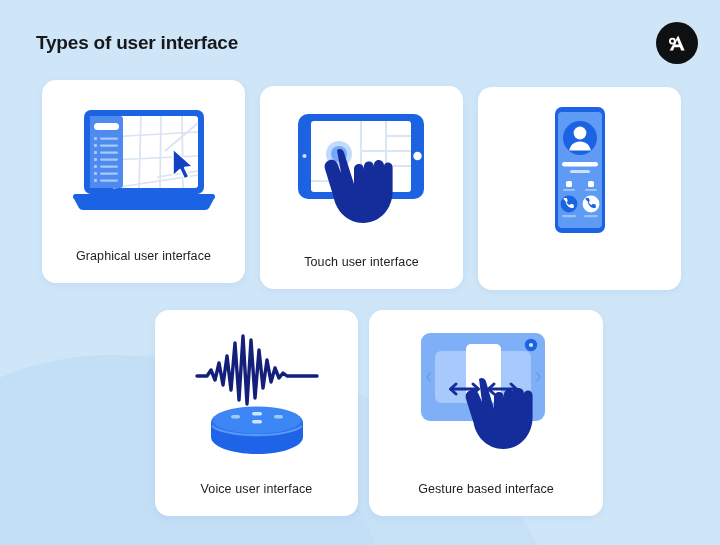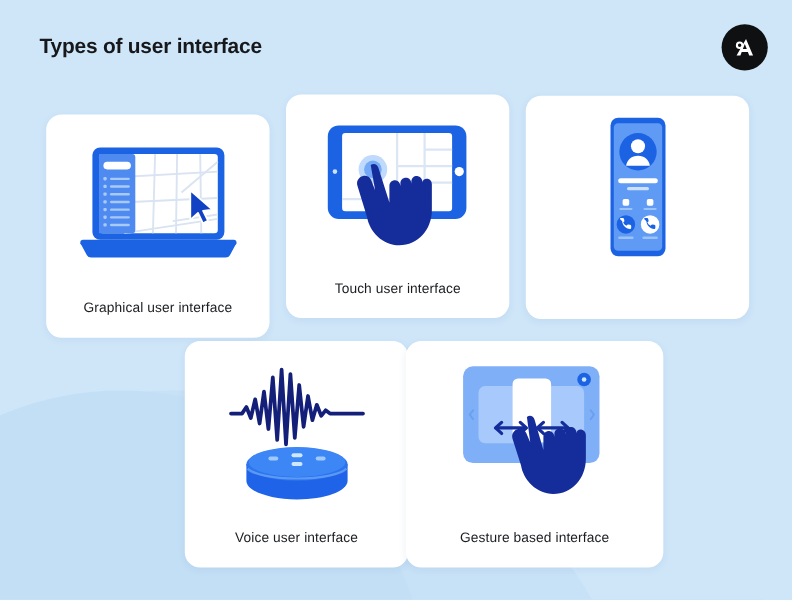--- a/index.html
+++ b/index.html
@@ -89,25 +89,25 @@
     left: 0;
     right: 0;
     bottom: 20px;
     text-align: center;
     font-size: 12.5px;
     color: #1b1d21;
     letter-spacing: 0.1px;
   }
 
   
-  #card-gui    { left: 42px;  top: 104px;  width: 203px; height: 203px; }
+  #card-gui    { left: 42px;  top: 80px;  width: 203px; height: 203px; }
   #card-touch  { left: 260px; top: 86px;  width: 203px; height: 203px; }
   #card-mobile { left: 478px; top: 87px;  width: 203px; height: 203px; }
   
-  #card-voice   { left: 168px; top: 310px; width: 203px; height: 206px; }
+  #card-voice   { left: 155px; top: 310px; width: 203px; height: 206px; }
   #card-gesture { left: 369px; top: 310px; width: 234px; height: 206px; }
 
   svg { display: block; }
 </style>
 </head>
 <body>
 
 <div id="stage">
 
   <div class="bg-arc2"></div>

